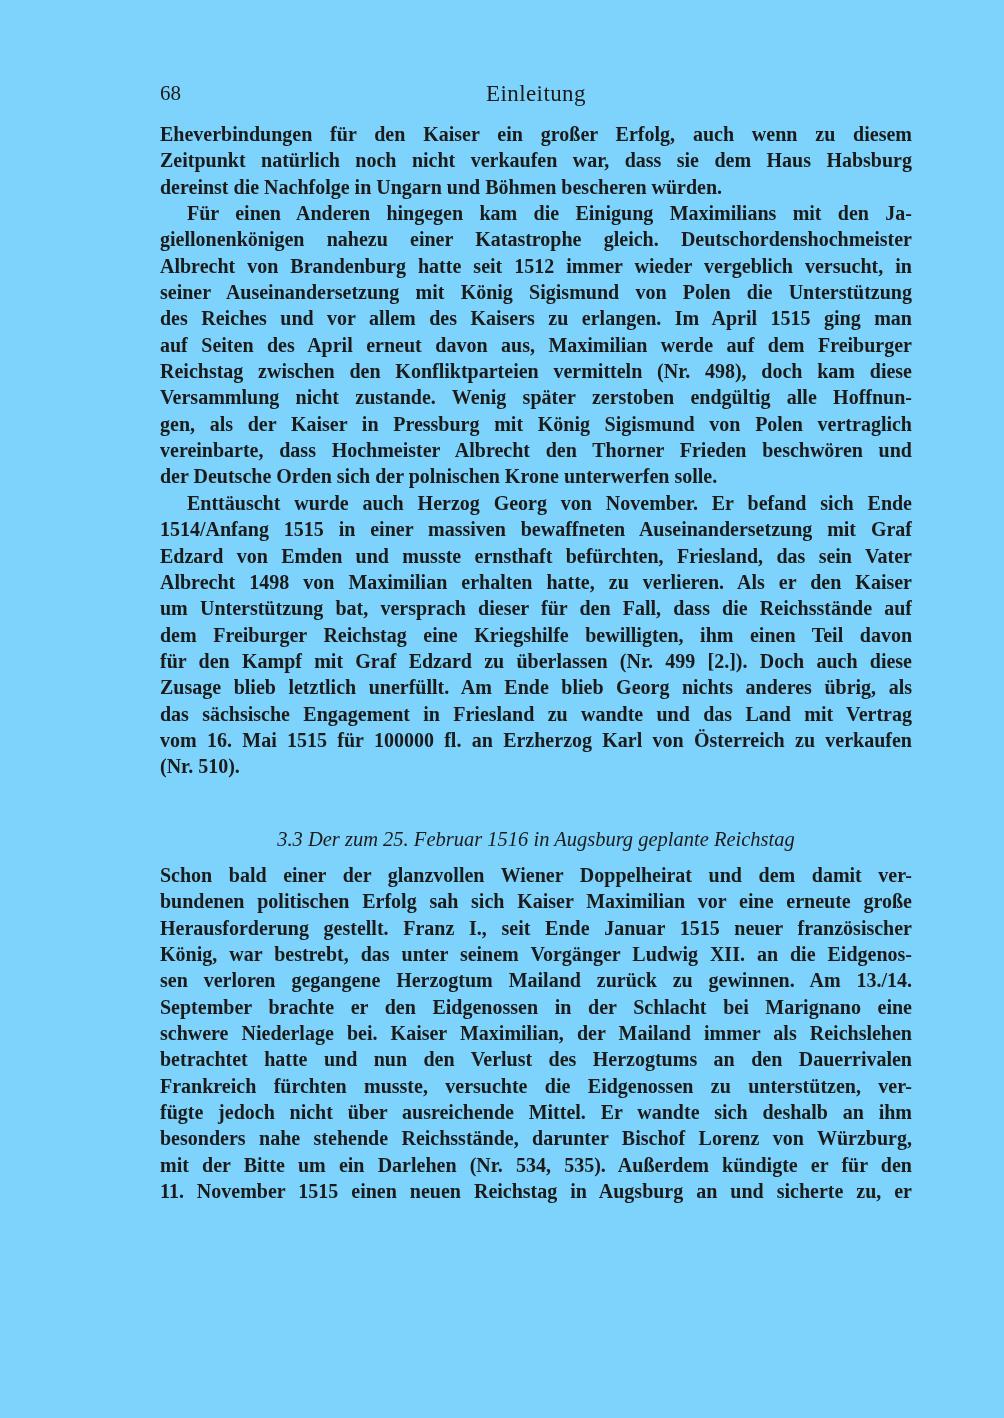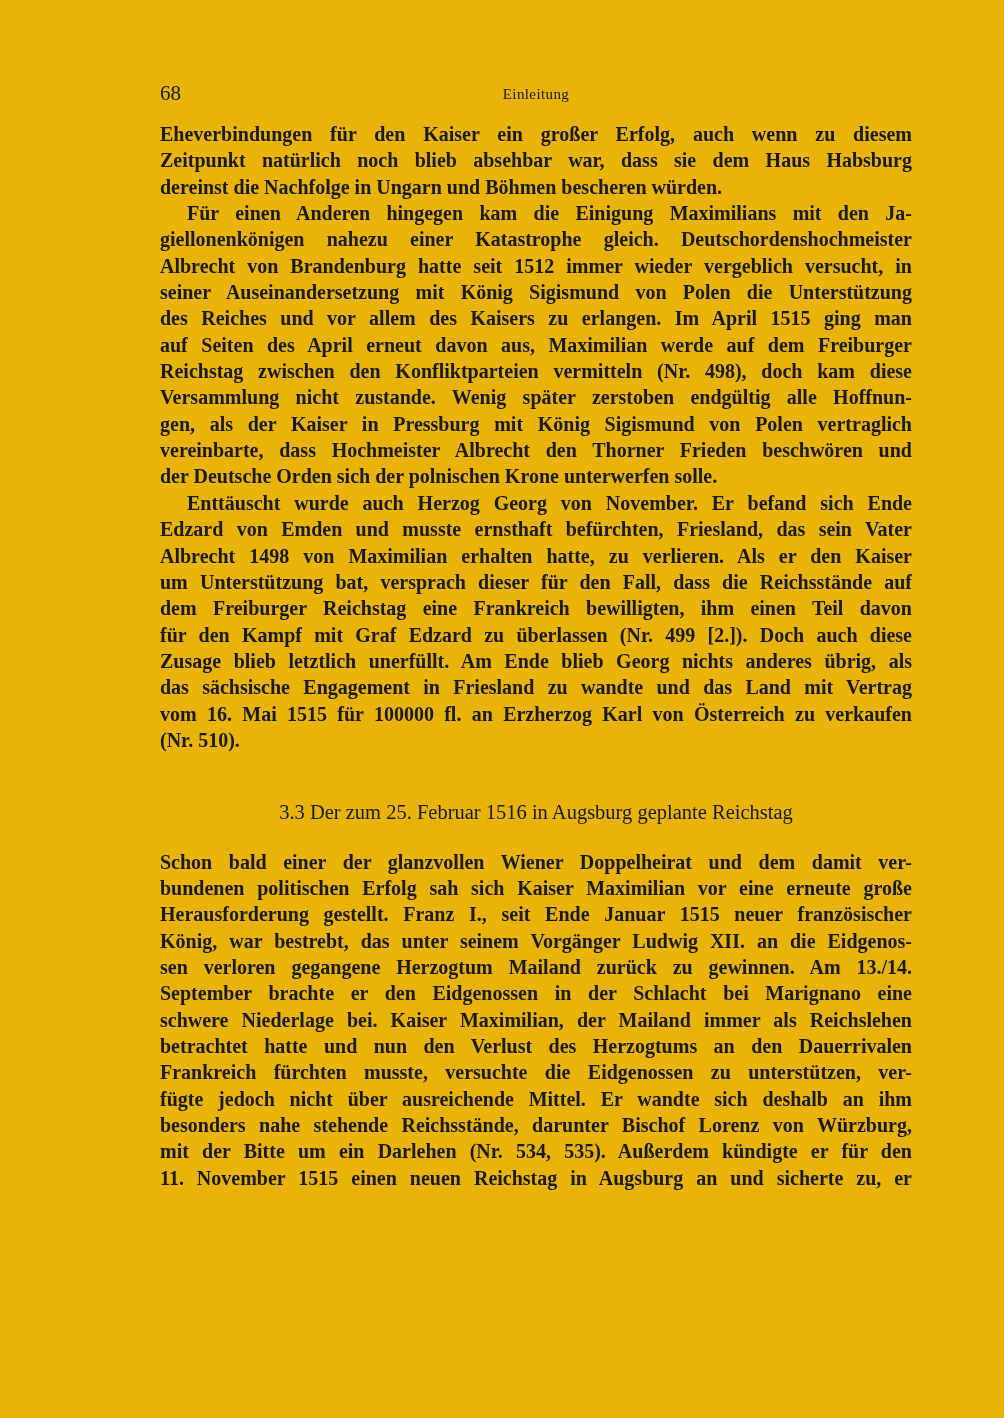--- a/index.html
+++ b/index.html
@@ -8,21 +8,21 @@
     height: 1418px;
     background: #ffffff;
     font-family: "Liberation Serif", "DejaVu Serif", serif;
     color: #1b1b1b;
     -webkit-font-smoothing: antialiased;
   }
   .page {
     position: relative;
     width: 1004px;
     height: 1418px;
-    background: #eab308;
+    background: #7dd3fc;
     overflow: hidden;
   }
   .running-head {
     position: absolute;
     left: 160px;
     top: 80px;
     width: 752px;
     height: 26px;
   }
   .page-number {
@@ -31,21 +31,21 @@
     top: 0;
     font-size: 21px;
     line-height: 26px;
   }
   .running-title {
     position: absolute;
     left: 0;
     right: 0;
     top: 2px;
     text-align: center;
-    font-size: 15px;
+    font-size: 23px;
     line-height: 24px;
     letter-spacing: 0.4px;
   }
   .text-body {
     position: absolute;
     left: 160px;
     top: 121px;
     width: 752px;
     font-size: 20px;
     line-height: 26.35px;
@@ -57,56 +57,58 @@
     height: 26.35px;
     overflow: hidden;
   }
   .line.last { text-align-last: left; }
   .line.indent { padding-left: 27px; }
   .section-heading {
     text-align: center;
     font-size: 20.5px;
     line-height: 26.35px;
     margin-top: 46px;
-    margin-bottom: 23px;
+    margin-bottom: 10px;
+    font-style: italic;
   }
 </style>
 </head>
 <body>
 
 <div class="page">
   <div class="running-head">
     <span class="page-number">68</span>
     <span class="running-title">Einleitung</span>
   </div>
   <div class="text-body" id="text-body">
       <div class="paragraph">
         <div class="line">Eheverbindungen für den Kaiser ein großer Erfolg, auch wenn zu diesem</div>
-        <div class="line">Zeitpunkt natürlich noch blieb absehbar war, dass sie dem Haus Habsburg</div>
+        <div class="line">Zeitpunkt natürlich noch nicht verkaufen war, dass sie dem Haus Habsburg</div>
         <div class="line last">dereinst die Nachfolge in Ungarn und Böhmen bescheren würden.</div>
       </div>
       <div class="paragraph">
         <div class="line indent">Für einen Anderen hingegen kam die Einigung Maximilians mit den Ja-</div>
         <div class="line">giellonenkönigen nahezu einer Katastrophe gleich. Deutschordenshochmeister</div>
         <div class="line">Albrecht von Brandenburg hatte seit 1512 immer wieder vergeblich versucht, in</div>
         <div class="line">seiner Auseinandersetzung mit König Sigismund von Polen die Unterstützung</div>
         <div class="line">des Reiches und vor allem des Kaisers zu erlangen. Im April 1515 ging man</div>
         <div class="line">auf Seiten des April erneut davon aus, Maximilian werde auf dem Freiburger</div>
         <div class="line">Reichstag zwischen den Konfliktparteien vermitteln (Nr. 498), doch kam diese</div>
         <div class="line">Versammlung nicht zustande. Wenig später zerstoben endgültig alle Hoffnun-</div>
         <div class="line">gen, als der Kaiser in Pressburg mit König Sigismund von Polen vertraglich</div>
         <div class="line">vereinbarte, dass Hochmeister Albrecht den Thorner Frieden beschwören und</div>
         <div class="line last">der Deutsche Orden sich der polnischen Krone unterwerfen solle.</div>
       </div>
       <div class="paragraph">
         <div class="line indent">Enttäuscht wurde auch Herzog Georg von November. Er befand sich Ende</div>
+        <div class="line">1514/Anfang 1515 in einer massiven bewaffneten Auseinandersetzung mit Graf</div>
         <div class="line">Edzard von Emden und musste ernsthaft befürchten, Friesland, das sein Vater</div>
         <div class="line">Albrecht 1498 von Maximilian erhalten hatte, zu verlieren. Als er den Kaiser</div>
         <div class="line">um Unterstützung bat, versprach dieser für den Fall, dass die Reichsstände auf</div>
-        <div class="line">dem Freiburger Reichstag eine Frankreich bewilligten, ihm einen Teil davon</div>
+        <div class="line">dem Freiburger Reichstag eine Kriegshilfe bewilligten, ihm einen Teil davon</div>
         <div class="line">für den Kampf mit Graf Edzard zu überlassen (Nr. 499 [2.]). Doch auch diese</div>
         <div class="line">Zusage blieb letztlich unerfüllt. Am Ende blieb Georg nichts anderes übrig, als</div>
         <div class="line">das sächsische Engagement in Friesland zu wandte und das Land mit Vertrag</div>
         <div class="line">vom 16. Mai 1515 für 100000 fl. an Erzherzog Karl von Österreich zu verkaufen</div>
         <div class="line last">(Nr. 510).</div>
       </div>
       <div class="section-heading">3.3 Der zum 25. Februar 1516 in Augsburg geplante Reichstag</div>
       <div class="paragraph">
         <div class="line">Schon bald einer der glanzvollen Wiener Doppelheirat und dem damit ver-</div>
         <div class="line">bundenen politischen Erfolg sah sich Kaiser Maximilian vor eine erneute große</div>

